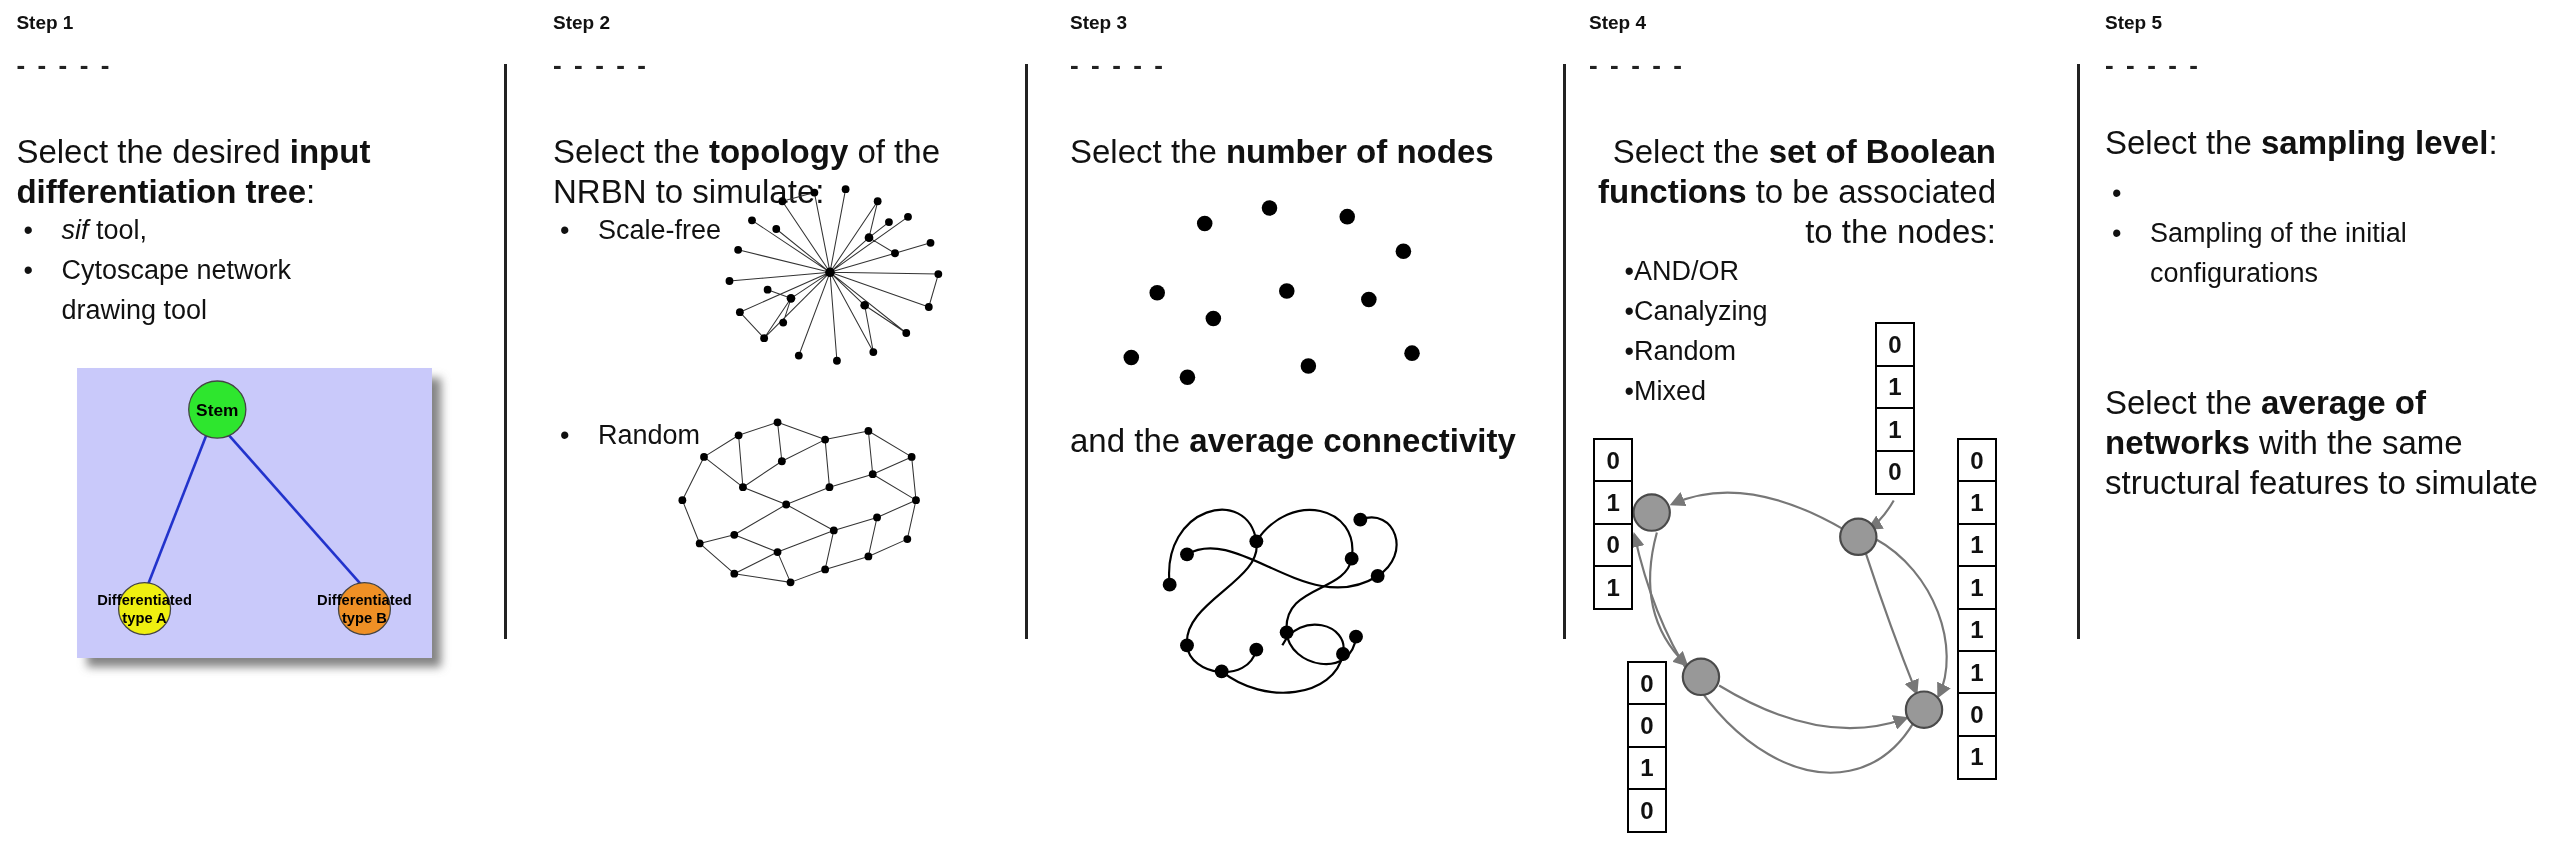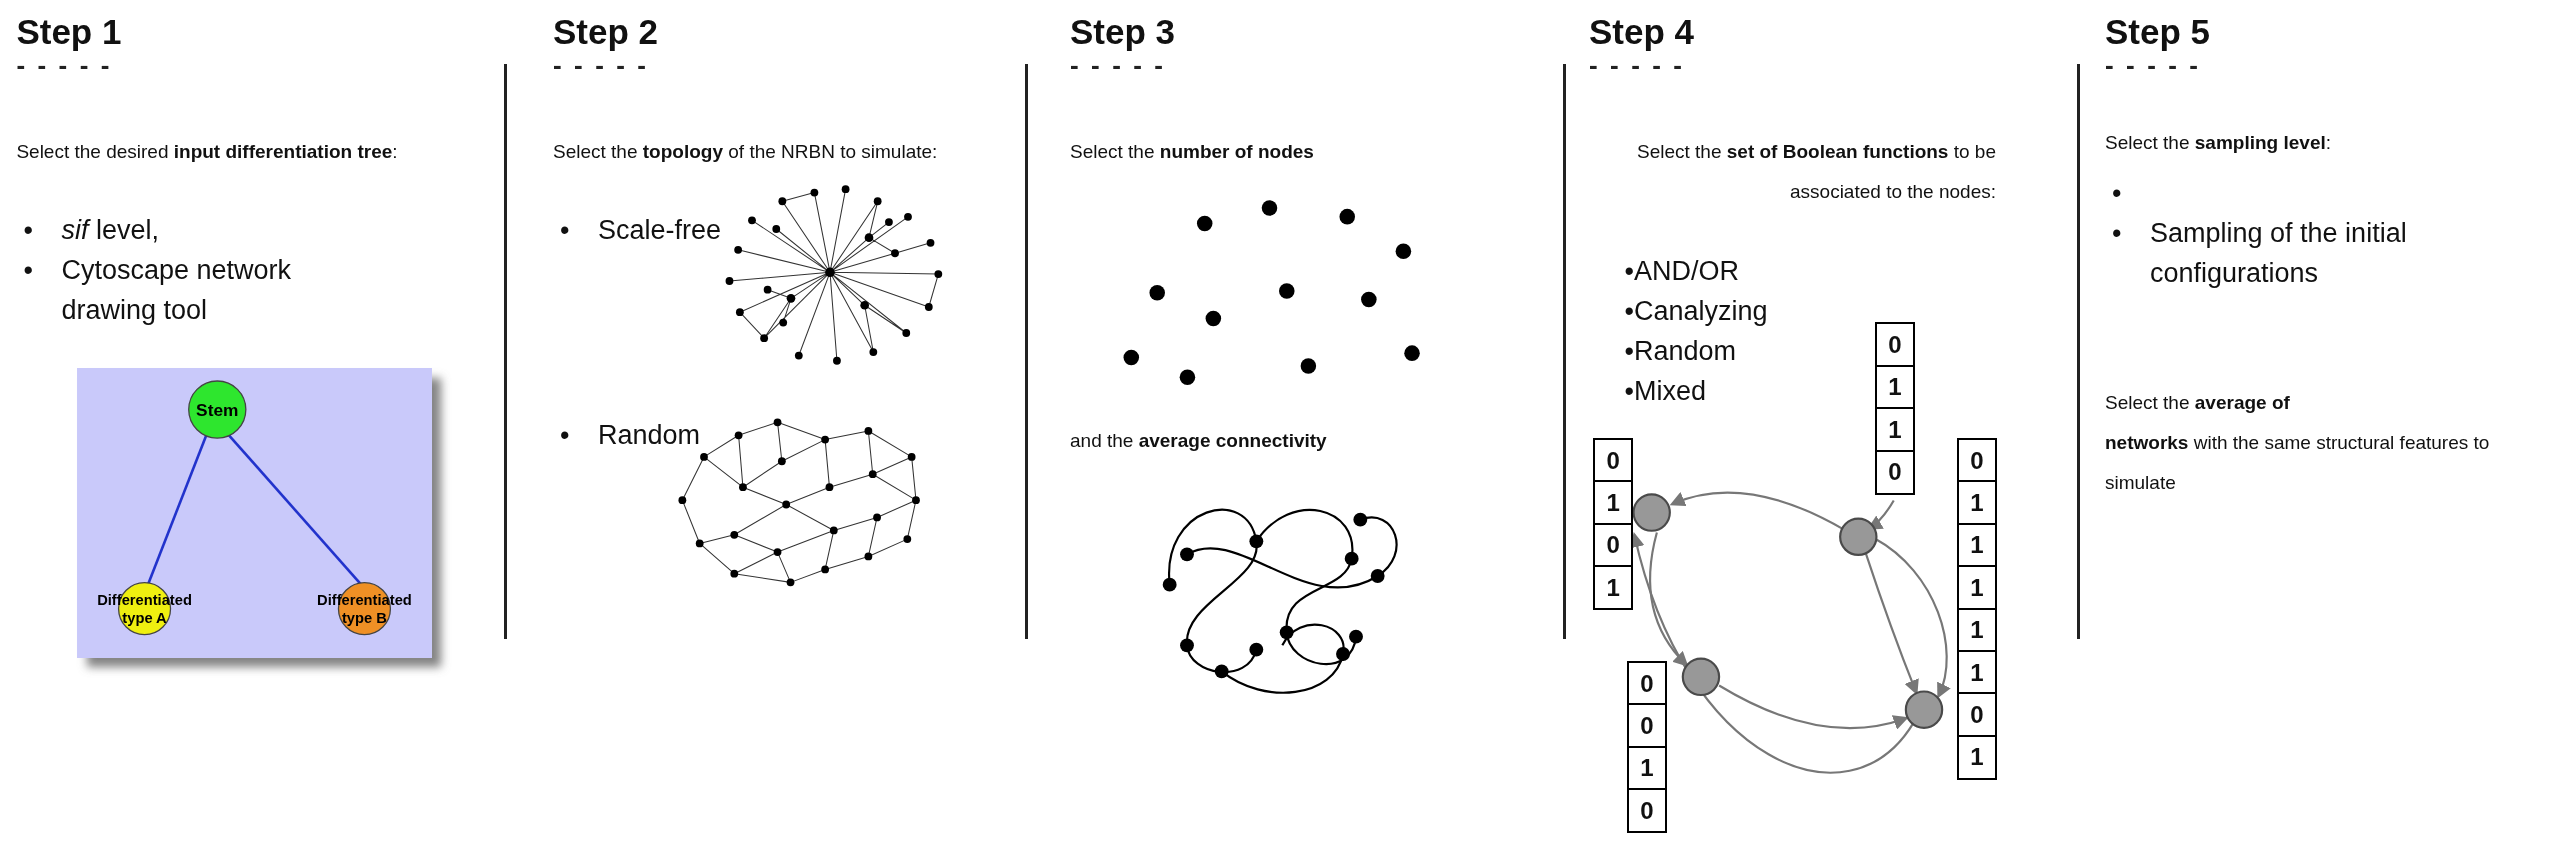--- a/index.html
+++ b/index.html
@@ -2,23 +2,23 @@
 <html style="font-size:14px"><head>
 <meta charset="utf-8">
 <style>
   * { margin:0; padding:0; box-sizing:border-box; }
   html,body { width:2576px; height:851px; }
   body {
     position:relative; overflow:hidden; background:#ffffff;
     font-family:"Liberation Sans", sans-serif; color:#111;
   }
   .col { position:absolute; top:0; height:100%; }
-  .step-title { position:absolute; top:12px; left:0; font-size:35px; font-weight:bold; }
+  .step-title { position:absolute; top:12px; left:0; font-size:19px; font-weight:bold; }
   .dashes { position:absolute; top:50px; left:0; font-size:26px; font-weight:bold; letter-spacing:2.6px; color:#222; }
-  .para { position:absolute; font-size:19px; line-height:40px; }
+  .para { position:absolute; font-size:33px; line-height:40px; }
   .divider { position:absolute; top:64px; width:2.6px; height:575px; background:#222; }
   .bullet-list { position:absolute; font-size:27px; line-height:40px; }
   .bullet-row { display:flex; align-items:flex-start; }
   .bullet-glyph { width:45px; padding-left:7px; flex:0 0 45px; }
   .bullet-text { display:block; }
   .tree-box {
     position:absolute; box-shadow:10.4px 10.4px 8.7px rgba(90,90,90,0.75);
   }
   .graphic { position:absolute; }
   .g4-wrap { position:absolute; }
@@ -36,21 +36,21 @@
 </head>
 <body>
 
 <div class="col" style="left:16.4px; width:485px;">
   <div class="step-title">Step 1</div>
   <div class="dashes">- - - - -</div>
   <p class="para" style="top:132px; left:0; width:450px;"><span>Select the desired </span><b>input differentiation tree</b><span>:</span></p>
   <div class="bullet-list" style="top:210px; left:0; width:450px;">
     <div class="bullet-row">
       <span class="bullet-glyph">•</span>
-      <span class="bullet-text" style="width:294px;"><i>sif</i><span> level,</span></span>
+      <span class="bullet-text" style="width:294px;"><i>sif</i><span> tool,</span></span>
     </div>
     <div class="bullet-row">
       <span class="bullet-glyph">•</span>
       <span class="bullet-text" style="width:294px;">Cytoscape network drawing tool</span>
     </div>
   </div>
 
   <div class="tree-box" style="left:61px; top:368px; width:355px; height:290px;">
     <svg width="355" height="290" viewBox="0 0 410 335">
       <rect x="0" y="0" width="410" height="335" fill="#c9c9fa"></rect>

